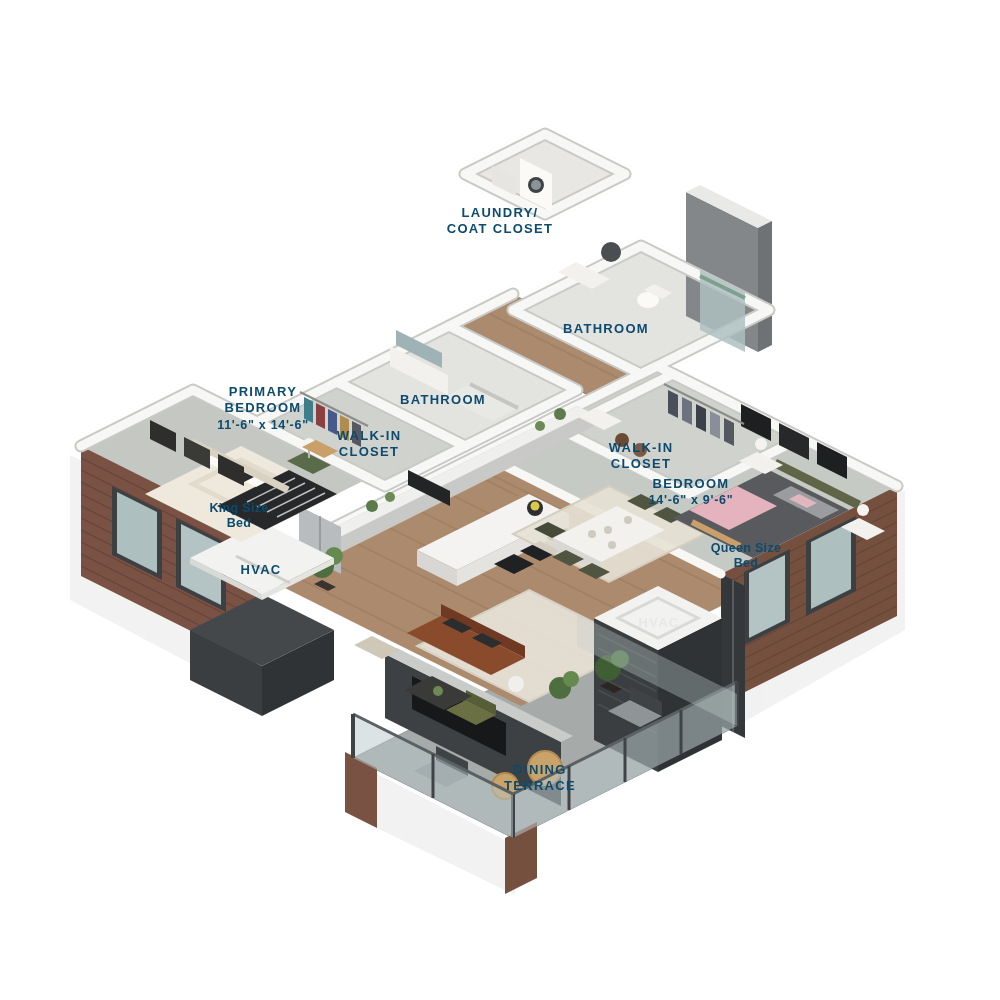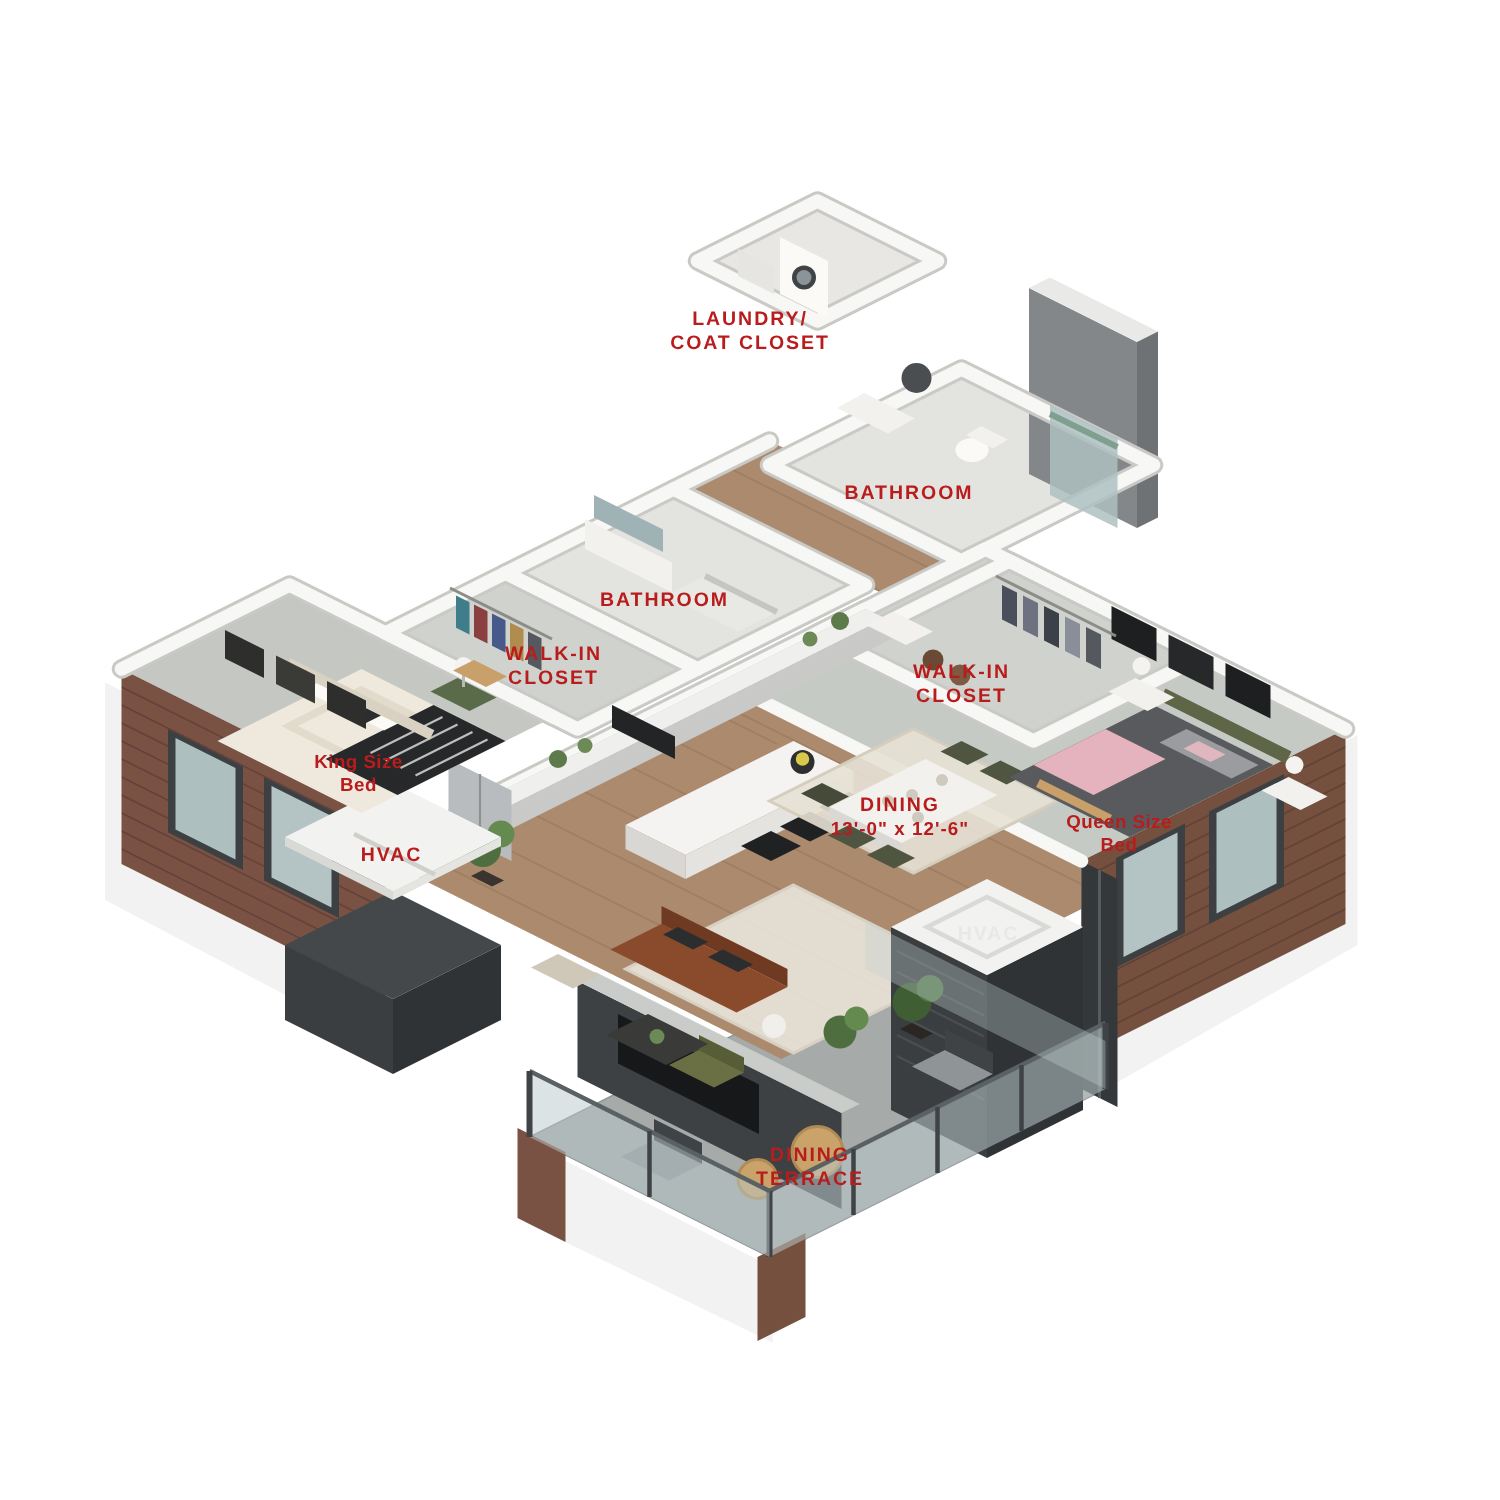--- a/index.html
+++ b/index.html
@@ -1,21 +1,21 @@
 <!DOCTYPE html>
 <html><head>
 <meta charset="utf-8">
 <style>
   html,body{margin:0;padding:0;background:#ffffff;}
   #stage{position:relative;width:1000px;height:1000px;background:#ffffff;overflow:hidden;
          font-family:"Liberation Sans",sans-serif;}
   svg{position:absolute;left:0;top:0;}
   .lbl{position:absolute;transform:translate(-50%,-50%);text-align:center;
        font-weight:700;font-size:13px;line-height:1.25;letter-spacing:1.3px;
-       color:#b91c1c;z-index:5;}
+       color:#0c4a6e;z-index:5;}
   .lbl .dims{display:block;font-size:12.5px;letter-spacing:0.7px;margin-top:1px;}
   .lbl.soft{font-size:12.5px;letter-spacing:0.3px;line-height:1.2;}
   .w70{width:74px;} .w80{width:84px;} .w95{width:95px;} .w110{width:112px;} .w130{width:130px;}
 </style>
 </head>
 <body>
 
 <div id="stage">
 
 <svg width="1000" height="1000" viewBox="0 0 1000 1000">
@@ -392,36 +392,40 @@
 
 <div class="lbl w110" style="left:500px;top:221px;">
   <span>LAUNDRY/ COAT CLOSET</span>
 </div>
 <div class="lbl w130" style="left:606px;top:329px;">
   <span>BATHROOM</span>
 </div>
 <div class="lbl w130" style="left:443px;top:400px;">
   <span>BATHROOM</span>
 </div>
+<div class="lbl w95" style="left:263px;top:409px;">
+  <span>PRIMARY BEDROOM</span>
+  <span class="dims">11'-6" x 14'-6"</span>
+</div>
 <div class="lbl w80" style="left:369px;top:444px;">
   <span>WALK-IN CLOSET</span>
 </div>
 <div class="lbl w80" style="left:641px;top:456px;">
   <span>WALK-IN CLOSET</span>
 </div>
+<div class="lbl w130" style="left:691px;top:492px;">
+  <span>BEDROOM</span>
+  <span class="dims">14'-6" x 9'-6"</span>
+</div>
 <div class="lbl soft w70" style="left:239px;top:516px;">
   <span>King Size Bed</span>
 </div>
 <div class="lbl w70" style="left:261px;top:570px;">
   <span>HVAC</span>
 </div>
-<div class="lbl w130" style="left:600px;top:545px;">
-  <span>DINING</span>
-  <span class="dims">13'-0" x 12'-6"</span>
-</div>
 <div class="lbl soft w80" style="left:746px;top:556px;">
   <span>Queen Size Bed</span>
 </div>
 <div class="lbl w70" style="left:659px;top:623px;color:#e8e8e6;">
   <span>HVAC</span>
 </div>
 <div class="lbl w80" style="left:540px;top:778px;">
   <span>DINING TERRACE</span>
 </div>
 

